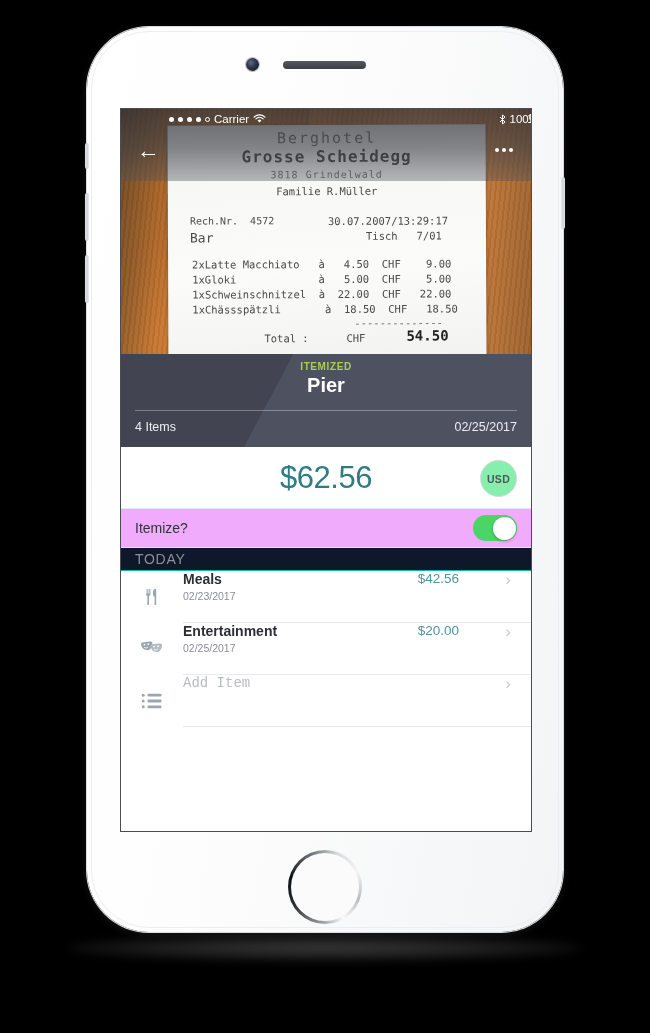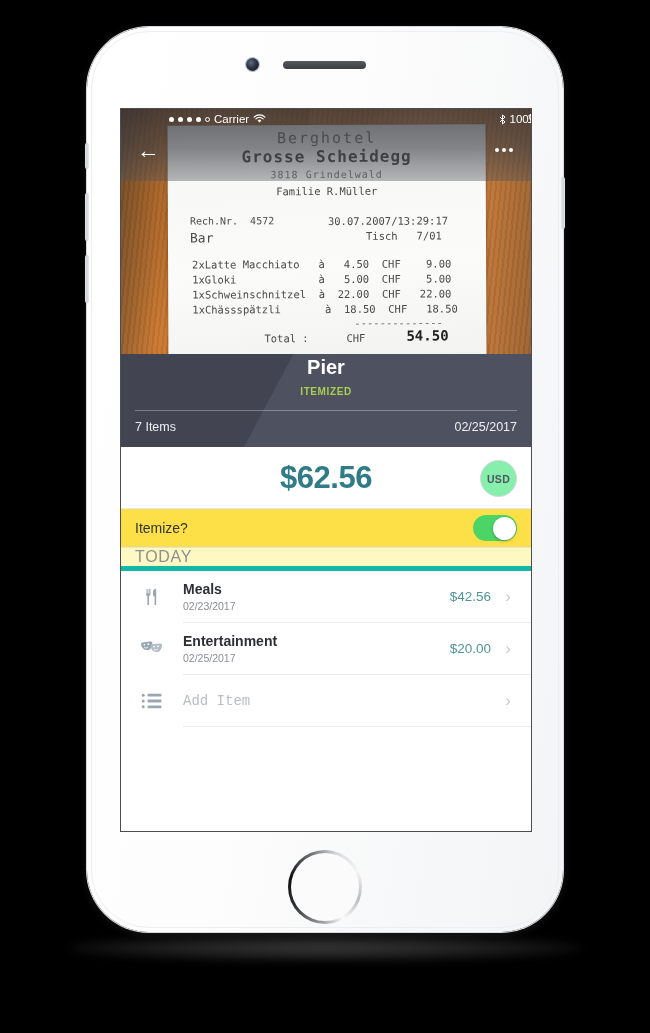--- a/index.html
+++ b/index.html
@@ -94,43 +94,43 @@
     background:linear-gradient(118deg,rgba(0,0,0,0.16) 0%,rgba(0,0,0,0.16) 62%,rgba(0,0,0,0) 62.4%);}
   #hdr-itemized{position:relative;text-align:center;color:#a8cf4f;font-size:10px;font-weight:bold;
     letter-spacing:0.6px;padding-top:7px;}
   #hdr-title{position:relative;text-align:center;color:#fff;font-size:20px;font-weight:bold;padding-top:2px;}
   #hdr-rule{position:absolute;left:14px;right:14px;top:56px;height:1px;background:rgba(255,255,255,0.32);}
   #hdr-meta{position:absolute;left:14px;right:14px;top:66px;display:flex;justify-content:space-between;
     color:#eceef2;font-size:12.5px;}
 
   
   #amount-row{position:relative;height:61px;background:#fff;display:flex;align-items:center;justify-content:center;}
-  #amount{color:#2f7c86;font-size:31px;font-weight:bold;letter-spacing:-0.5px;}
+  #amount{color:#2f7c86;font-size:31px;font-weight:normal;letter-spacing:-0.5px;}
   #currency-badge{position:absolute;right:14px;top:13px;width:35px;height:35px;border-radius:50%;
     border:1px solid #d6d8dc;display:flex;align-items:center;justify-content:center;
     color:#4f5564;font-size:10.5px;font-weight:bold;letter-spacing:0.3px;background:#86efac;}
 
   
-  #itemize-row{position:relative;height:39px;background:#fde047;display:flex;align-items:center;
+  #itemize-row{position:relative;height:39px;background:#f0abfc;display:flex;align-items:center;
     padding:0 14px;border-top:1px solid #e6e7ea;box-sizing:border-box;}
   #itemize-label{color:#32343a;font-size:14px;}
   #toggle{margin-left:auto;width:44px;height:26px;border-radius:13px;background:#4bd566;position:relative;}
   #toggle-knob{position:absolute;right:1.5px;top:1.5px;width:23px;height:23px;border-radius:50%;background:#fff;
     box-shadow:0 1px 3px rgba(0,0,0,0.3);}
 
   
-  #section-today{height:24px;background:#fef9c3;border-top:1px solid #e2e3e5;border-bottom:5px solid #14b8a6;
-    display:flex;align-items:center;padding-left:14px;color:#8c8f95;font-size:16px;letter-spacing:0.7px;box-sizing:border-box;}
+  #section-today{height:24px;background:#0f172a;border-top:1px solid #e2e3e5;border-bottom:1px solid #14b8a6;
+    display:flex;align-items:center;padding-left:14px;color:#8c8f95;font-size:14px;letter-spacing:0.7px;box-sizing:border-box;}
 
   
   #list{background:#fff;}
   .row{position:relative;display:flex;align-items:center;height:52px;padding-left:0;}
   .row-icon{width:62px;display:flex;align-items:center;justify-content:center;color:#9aa6b2;}
-  .row-main{flex:1;border-bottom:1px solid #e9eaec;height:100%;display:flex;align-items:center;
-    padding-right:10px;box-sizing:border-box;}
+  .row-main{flex:1;border-bottom:1px solid #e9eaec;height:100%;display:flex;align-items:flex-start;
+    padding-right:10px;box-sizing:border-box;gap:32px;}
   .row:last-child .row-main{}
   .row-texts{display:flex;flex-direction:column;gap:3px;}
   .row-title{color:#2d2f34;font-size:14px;font-weight:bold;}
   .row-title.placeholder{color:#b9bcc1;font-weight:normal;font-family:Liberation Mono, monospace;}
   .row-date{color:#8b8e94;font-size:10.5px;}
   .row-amount{margin-left:auto;color:#4f959d;font-size:13.5px;}
   .row-chevron{width:26px;text-align:center;color:#c9ccd1;font-size:17px;line-height:1;margin-left:4px;}
 
   
   #home{position:absolute;left:50%;margin-left:-37px;top:823px;width:74px;height:74px;border-radius:50%;
@@ -208,25 +208,25 @@
       <div id="nav-back">←</div>
       <div id="nav-more">
         <span></span>
         <span></span>
         <span></span>
       </div>
     </div>
 
     <div id="header">
       <div id="header-diag"></div>
+      <div id="hdr-itemized">ITEMIZED</div>
       <div id="hdr-title">Pier</div>
-      <div id="hdr-itemized">ITEMIZED</div>
       <div id="hdr-rule"></div>
       <div id="hdr-meta">
-        <span>7 Items</span>
+        <span>4 Items</span>
         <span>02/25/2017</span>
       </div>
     </div>
 
     <div id="amount-row">
       <span id="amount">$62.56</span>
       <div id="currency-badge">USD</div>
     </div>
 
     <div id="itemize-row">

